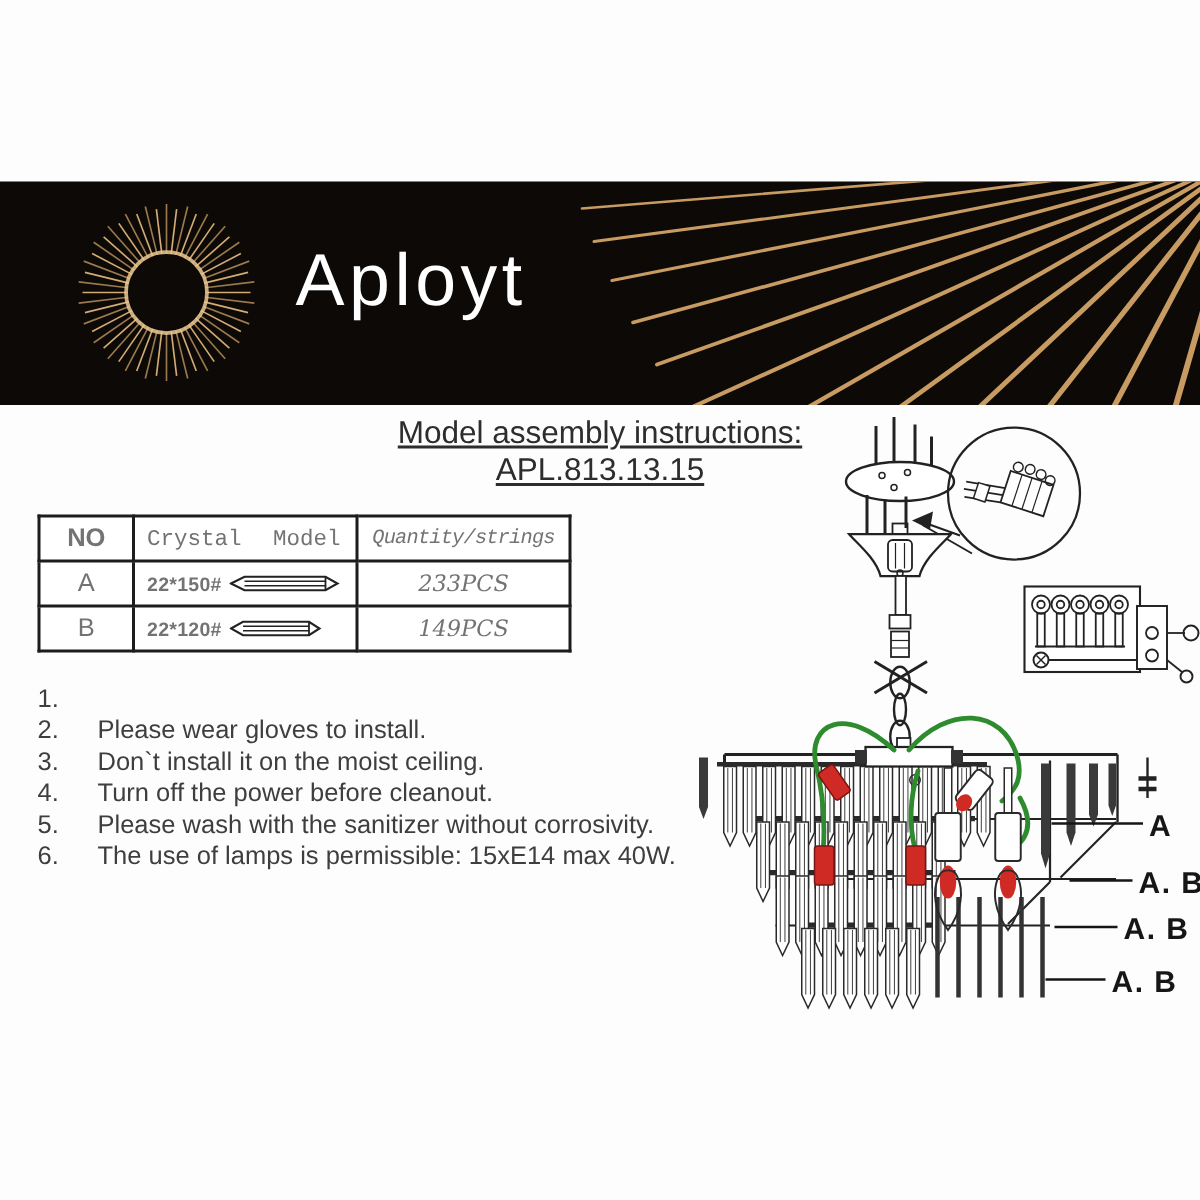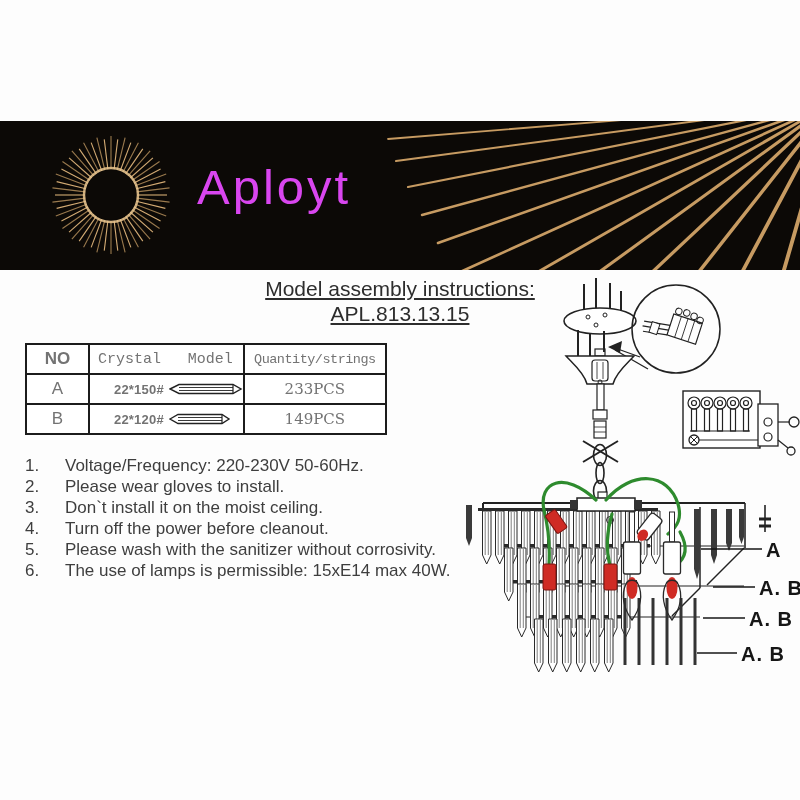--- a/index.html
+++ b/index.html
@@ -9,42 +9,42 @@
     -webkit-font-smoothing:antialiased;
   }
   .band{
     position:absolute;left:0;top:121px;width:800px;height:149px;
     background:#0c0906;overflow:hidden;
   }
   .band-rays{position:absolute;left:0;top:0;width:800px;height:149px;}
   .logo{position:absolute;left:50px;top:13px;width:122px;height:122px;}
   .brand{
     position:absolute;left:197px;top:38px;
-    font-size:49px;font-weight:300;color:#d946ef;letter-spacing:3px;
+    font-size:49px;font-weight:300;color:#ffffff;letter-spacing:3px;
   }
   .title-block{
     position:absolute;left:0;top:276px;width:800px;text-align:center;
     color:#2d2d2d;font-size:21px;font-weight:500;line-height:25px;text-decoration:underline;
   }
   table.parts{
     position:absolute;left:25px;top:343px;border-collapse:collapse;background:#fff;
     color:#737373;
   }
   table.parts td{
     border:2px solid #1c1c1c;height:28px;text-align:center;vertical-align:middle;padding:0;
   }
   td.c1{width:61px;}
   td.c2{width:147px;}
-  td.c3{width:140px;}
+  td.c3{width:140px;font-style:italic;}
   .mono{font-family:"Liberation Mono",monospace;}
   .h-no{font-size:17px;font-weight:700;}
   .h-model{display:flex;justify-content:space-between;padding:0 10px 0 8px;font-size:15px;}
   .h-qty{font-size:13.5px;letter-spacing:-0.5px;}
   .row-no{font-size:17px;font-weight:500;}
-  .crystal-cell{display:flex;align-items:center;justify-content:flex-start;padding-left:24px;gap:5px;}
+  .crystal-cell{display:flex;align-items:center;justify-content:flex-start;padding-left:8px;gap:5px;}
   .crystal-size{font-size:13px;font-weight:700;letter-spacing:0.2px;}
   .qty{font-family:"DejaVu Serif",serif;font-size:15px;}
   .instr{
     position:absolute;left:25px;top:456px;width:475px;
     font-size:17px;color:#3e3e3e;
   }
   .instr .row{display:flex;line-height:20.9px;}
   .instr .n{flex:0 0 40px;}
   .diagram{position:absolute;left:440px;top:270px;width:360px;height:412px;}
   .tier-label{font-family:"Liberation Sans",sans-serif;font-size:20px;font-weight:600;letter-spacing:1px;fill:#161616;}
@@ -176,21 +176,20 @@
         </div>
       </td>
       <td class="c3 qty">149PCS</td>
     </tr>
   </tbody>
 </table>
 
 <div class="instr">
   <div class="row">
     <span class="n">1.</span>
-    <span>Voltage/Frequency: 220-230V 50-60Hz.</span>
   </div>
   <div class="row">
     <span class="n">2.</span>
     <span>Please wear gloves to install.</span>
   </div>
   <div class="row">
     <span class="n">3.</span>
     <span>Don`t install it on the moist ceiling.</span>
   </div>
   <div class="row">

